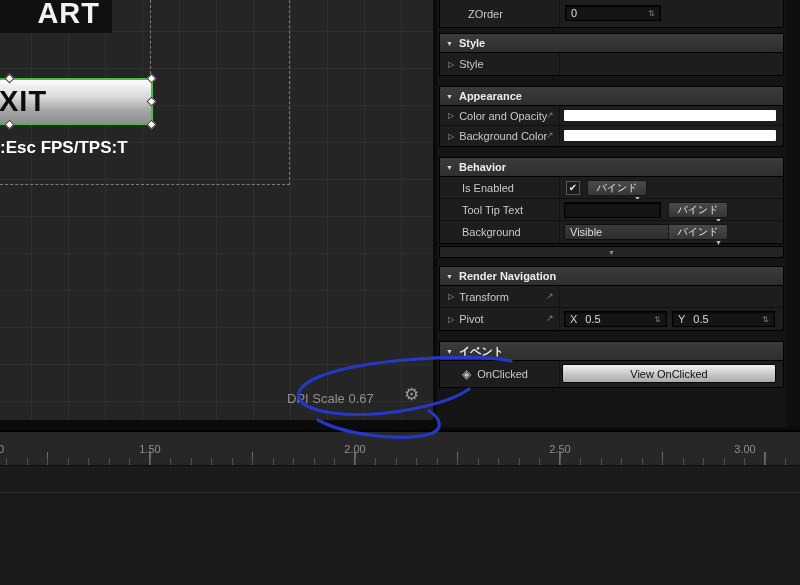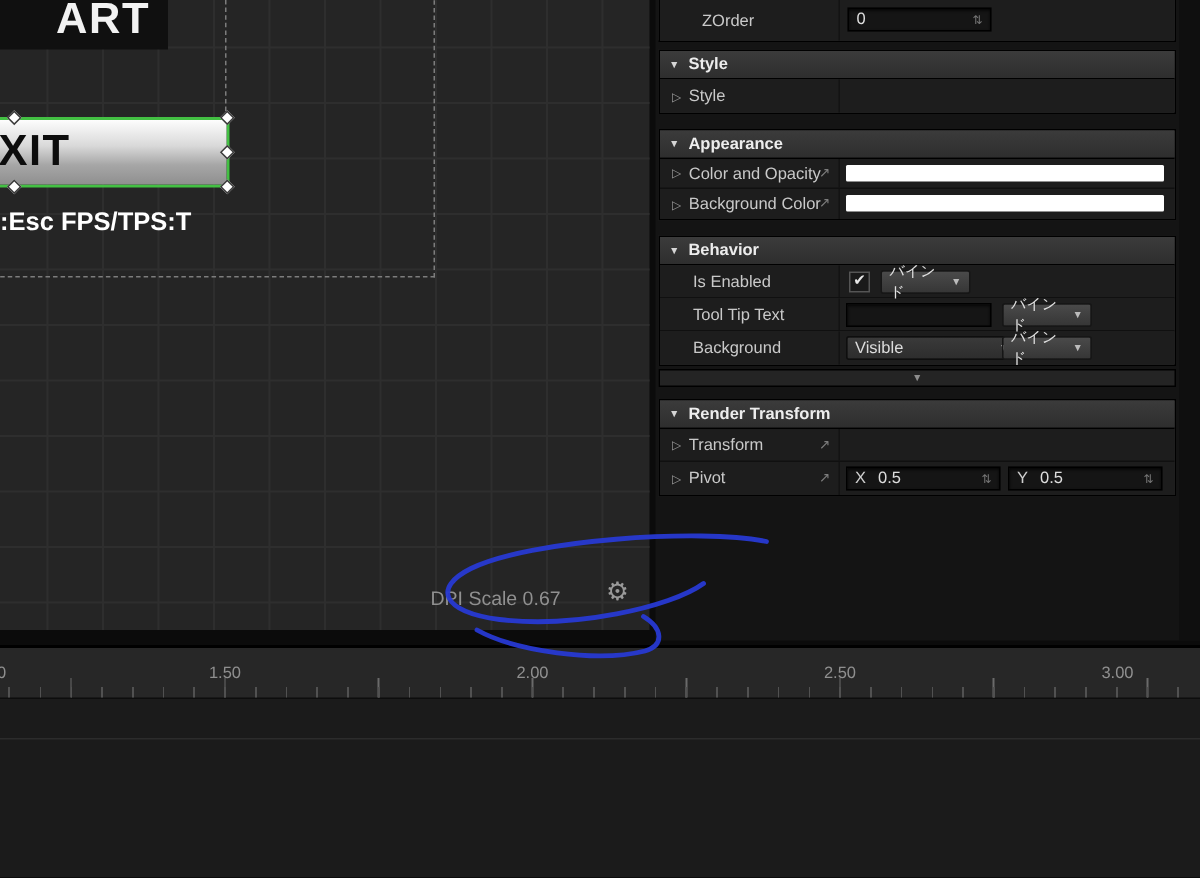--- a/index.html
+++ b/index.html
@@ -53,21 +53,21 @@
   .editbox { position:absolute; top:3px; height:16px; background:#151515; border:1px solid #000;
     box-shadow:inset 0 1px 2px rgba(0,0,0,.8); color:#ddd; font-size:11px;
     display:flex; align-items:center; padding:0 5px; }
   .spin { margin-left:auto; color:#777; font-size:8px; }
   .dropdown { position:absolute; top:3px; height:16px; background:linear-gradient(#3a3a3a,#2d2d2d);
     border:1px solid #0e0e0e; border-radius:2px; color:#ddd; font-size:11px;
     display:flex; align-items:center; padding:0 5px; }
   .dd-arrow { margin-left:auto; font-size:7px; color:#bbb; padding-left:6px; }
   .bindbtn { position:absolute; top:3px; height:16px; background:linear-gradient(#4a4a4a,#363636);
     border:1px solid #161616; border-radius:2px; color:#e2e2e2; font-size:10px;
-    display:flex; align-items:center; padding:0 5px; }
+    display:flex; align-items:center; padding:0 5px;flex-direction:column; }
   .checkbox { position:absolute; left:126px; top:4px; width:14px; height:14px; background:#1a1a1a;
     border:1px solid #555; color:#e8e8e8; font-size:10px; line-height:12px; text-align:center; }
   .expand-bar { height:12px; background:#242424; border:1px solid #000; margin:2px 0 8px 0;
     display:flex; align-items:center; justify-content:center; color:#8d8d8d; font-size:7px; }
   .event-diamond { color:#c0c0c0; font-size:12px; margin:0 6px 0 22px; }
   .graybtn { position:absolute; left:122px; top:3px; width:214px; height:19px;
     background:linear-gradient(#f0f0f0,#c4c4c4 60%,#ababab); border:1px solid #060606; border-radius:2px;
     color:#101010; font-size:11px; display:flex; align-items:center; justify-content:center; }
   .axis { color:#cfcfcf; margin-right:8px; }
 
@@ -201,21 +201,21 @@
         </div>
       </div>
 
       <div class="expand-bar">
         <span>▼</span>
       </div>
 
       <div class="section">
         <div class="header">
           <span class="tri">▼</span>
-          <span>Render Transform</span>
+          <span>Render Navigation</span>
         </div>
         <div class="row">
           <span class="exp-glyph">▷</span>
           <span class="name exp" style="padding-left:0;">Transform</span>
           <span class="bind-arrow">↗</span>
         </div>
         <div class="row">
           <span class="exp-glyph">▷</span>
           <span class="name exp" style="padding-left:0;">Pivot</span>
           <span class="bind-arrow">↗</span>
@@ -226,20 +226,33 @@
           </div>
           <div class="editbox" style="left:232px; width:103px;">
             <span class="axis">Y</span>
             <span>0.5</span>
             <span class="spin">⇅</span>
           </div>
         </div>
       </div>
 
 
+      <div class="section">
+        <div class="header">
+          <span class="tri">▼</span>
+          <span>イベント</span>
+        </div>
+        <div class="row" style="height:26px;">
+          <span class="event-diamond">◈</span>
+          <span class="name" style="padding-left:0;">OnClicked</span>
+          <div class="graybtn">
+            <span>View OnClicked</span>
+          </div>
+        </div>
+      </div>
 
     </div>
   </div>
 
   <div id="timeline">
     <div class="ruler">
       <div class="ticks-major"></div>
       <div class="ticks-minor"></div>
       <span class="tick-label edge">0</span>
       <span class="tick-label" style="left:150px;">1.50</span>

